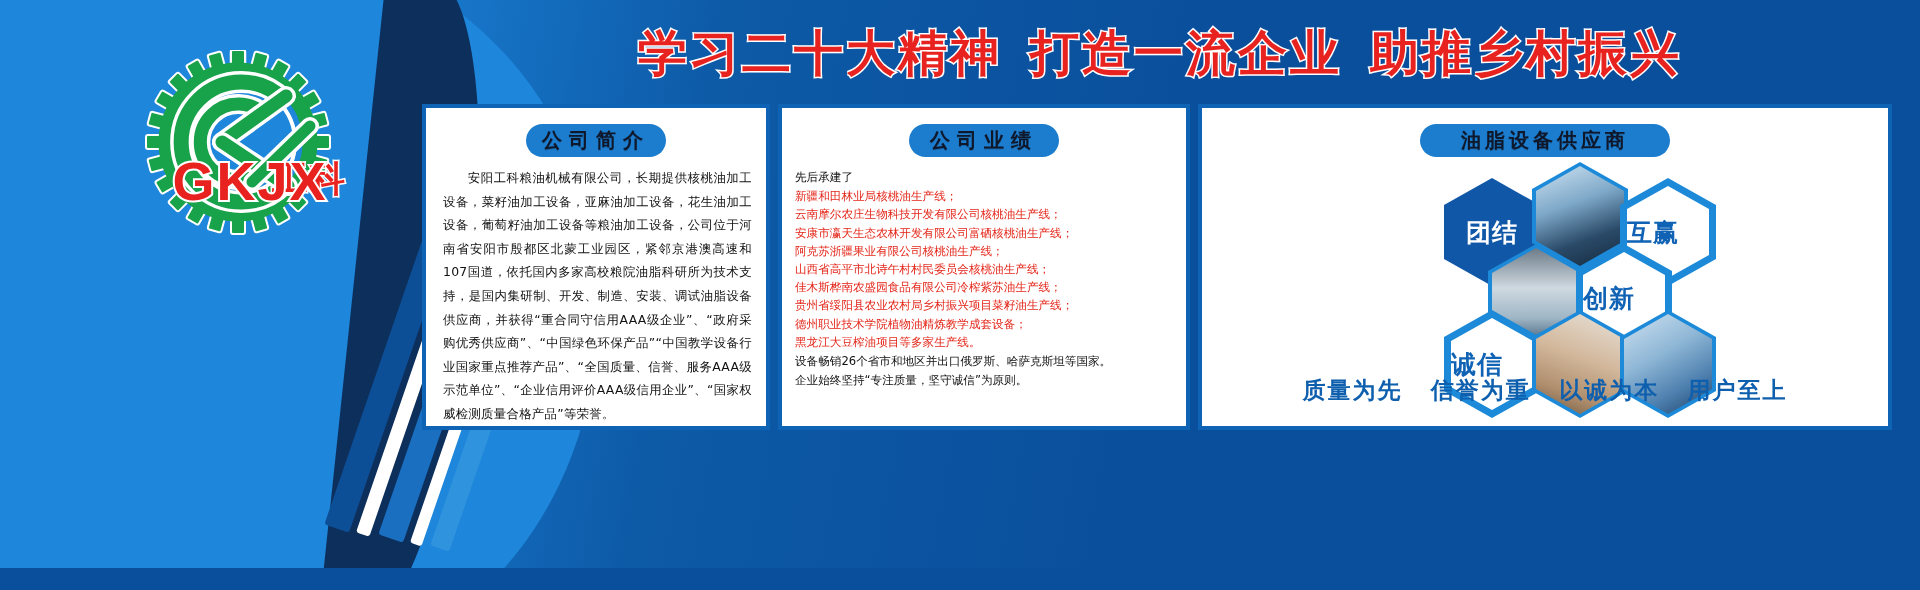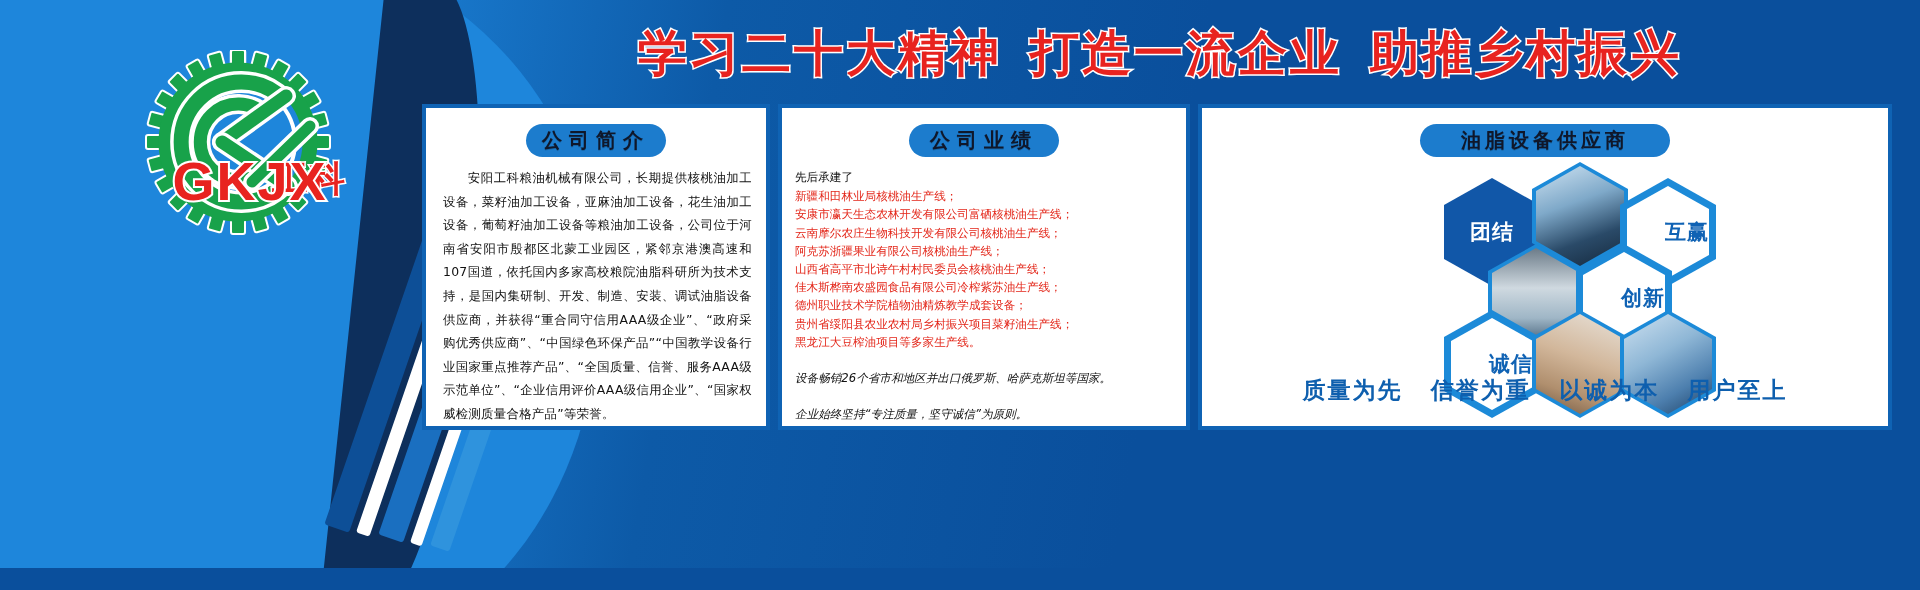--- a/index.html
+++ b/index.html
@@ -64,33 +64,33 @@
   .pill.p3pill{left:50%;transform:translateX(-50%);width:250px;letter-spacing:4px;}
 
   .body1{position:absolute;left:17px;right:14px;top:58px;
      font-size:12.4px;line-height:23.6px;color:#111;text-align:justify;text-indent:2em;
      font-family:"DejaVu Sans",sans-serif;letter-spacing:.3px;}
 
   .body2{position:absolute;left:13px;right:10px;top:60px;font-size:11.6px;line-height:18.2px;
      color:#111;font-family:"DejaVu Sans",sans-serif;}
   .body2 .lead{color:#111;margin-bottom:1px;}
   .body2 .red{color:#e32619;}
-  .body2 .tail{color:#111;margin-top:18px;font-style:italic;}
+  .body2 .tail{color:#111;margin-top:1px;}
 
   
   .hexwrap{position:absolute;left:0;top:54px;width:694px;height:220px;}
   .hex{position:absolute;width:96px;height:108px;
      clip-path:polygon(50% 0%,100% 25%,100% 75%,50% 100%,0% 75%,0% 25%);
      display:flex;align-items:center;justify-content:center;}
   .hex.solid{background:#1157a8;}
   .hex.ring{background:#1c8ad8;}
   .hex .inner{width:82px;height:92px;
      clip-path:polygon(50% 0%,100% 25%,100% 75%,50% 100%,0% 75%,0% 25%);
-     background:#ffffff;display:flex;align-items:center;justify-content:flex-end;}
-  .hex .lbl{font-size:21px;font-weight:800;letter-spacing:1px;}
+     background:#ffffff;display:flex;align-items:center;justify-content:flex-start;}
+  .hex .lbl{font-size:25px;font-weight:800;letter-spacing:1px;}
   .hex.solid .lbl{color:#ffffff;}
   .hex.ring .lbl{color:#0f62b4;}
   .hex.photo{background:#1c8ad8;}
   .hex.photo .ph{width:88px;height:100px;
      clip-path:polygon(50% 0%,100% 25%,100% 75%,50% 100%,0% 75%,0% 25%);}
   .ph-a{background:linear-gradient(160deg,#cfe3f2 0%,#7fa9c9 38%,#2a4a68 70%,#14283c 100%);}
   .ph-b{background:linear-gradient(180deg,#6b7b88 0%,#cfd9e0 40%,#9fb6c6 70%,#33506b 100%);}
   .ph-c{background:linear-gradient(200deg,#e8e2da 0%,#d2b79b 45%,#b08f6e 75%,#6e5640 100%);}
   .ph-d{background:linear-gradient(150deg,#cfe2f1 0%,#8fb7d6 40%,#4d7fae 72%,#1c3f63 100%);}
 
@@ -187,27 +187,27 @@
       <div class="pill p1pill">公司简介</div>
       <div class="body1">安阳工科粮油机械有限公司，长期提供核桃油加工设备，菜籽油加工设备，亚麻油加工设备，花生油加工设备，葡萄籽油加工设备等粮油加工设备，公司位于河南省安阳市殷都区北蒙工业园区，紧邻京港澳高速和107国道，依托国内多家高校粮院油脂科研所为技术支持，是国内集研制、开发、制造、安装、调试油脂设备供应商，并获得“重合同守信用AAA级企业”、“政府采购优秀供应商”、“中国绿色环保产品”“中国教学设备行业国家重点推荐产品”、“全国质量、信誉、服务AAA级示范单位”、“企业信用评价AAA级信用企业”、“国家权威检测质量合格产品”等荣誉。</div>
     </div>
 
     <div class="panel p2">
       <div class="pill p2pill">公司业绩</div>
       <div class="body2">
         <div class="lead">先后承建了</div>
         <div id="ach-list">
             <div class="red">新疆和田林业局核桃油生产线；</div>
+            <div class="red">云南摩尔农庄生物科技开发有限公司核桃油生产线；</div>
             <div class="red">安康市瀛天生态农林开发有限公司富硒核桃油生产线；</div>
-            <div class="red">云南摩尔农庄生物科技开发有限公司核桃油生产线；</div>
             <div class="red">阿克苏浙疆果业有限公司核桃油生产线；</div>
             <div class="red">山西省高平市北诗午村村民委员会核桃油生产线；</div>
             <div class="red">佳木斯桦南农盛园食品有限公司冷榨紫苏油生产线；</div>
+            <div class="red">贵州省绥阳县农业农村局乡村振兴项目菜籽油生产线；</div>
             <div class="red">德州职业技术学院植物油精炼教学成套设备；</div>
-            <div class="red">贵州省绥阳县农业农村局乡村振兴项目菜籽油生产线；</div>
             <div class="red">黑龙江大豆榨油项目等多家生产线。</div>
           </div>
         <div id="ach-tail">
             <div class="tail">设备畅销26个省市和地区并出口俄罗斯、哈萨克斯坦等国家。</div>
             <div class="tail">企业始终坚持“专注质量，坚守诚信”为原则。</div>
           </div>
       </div>
     </div>
 
     <div class="panel p3">

